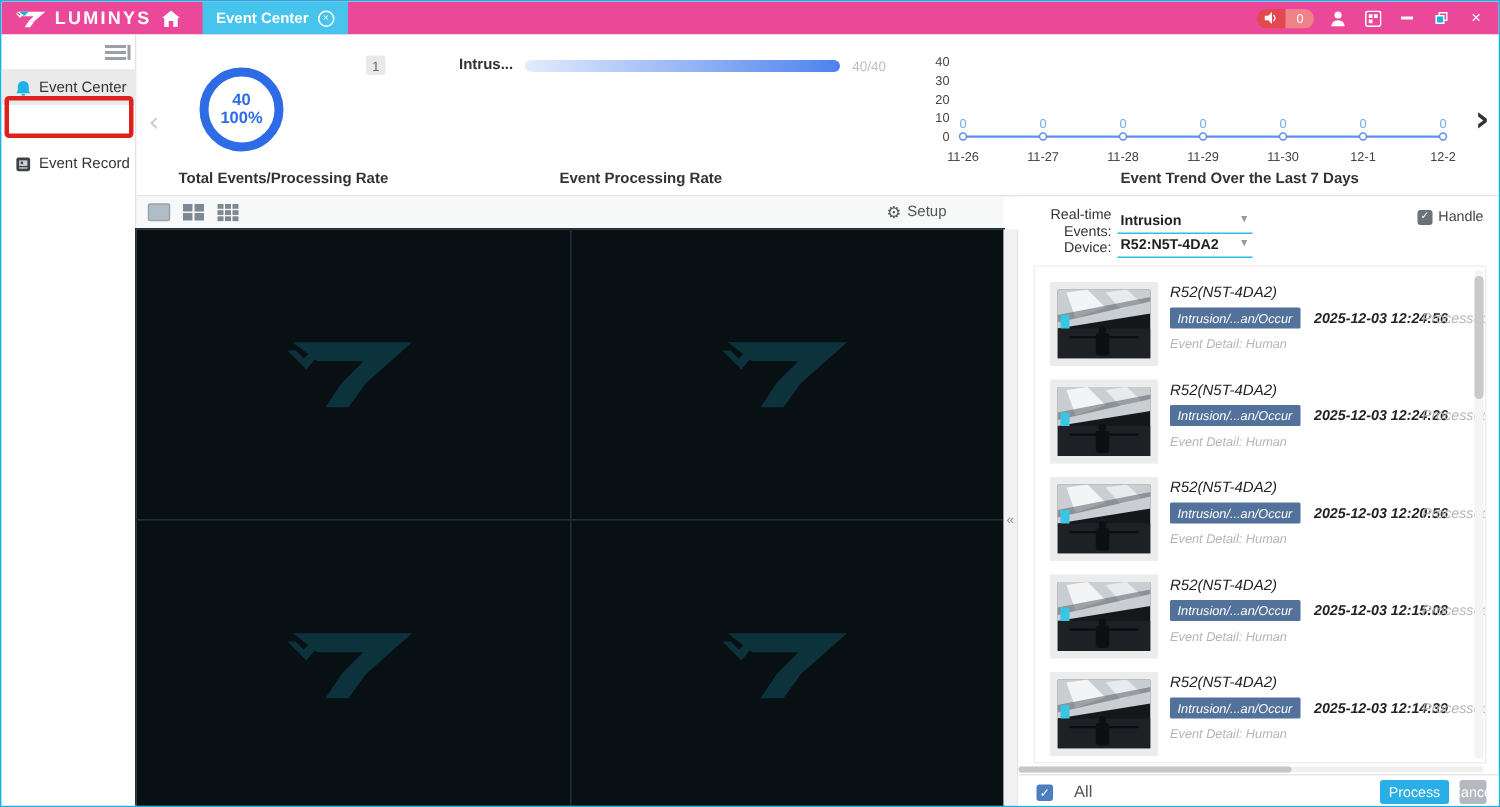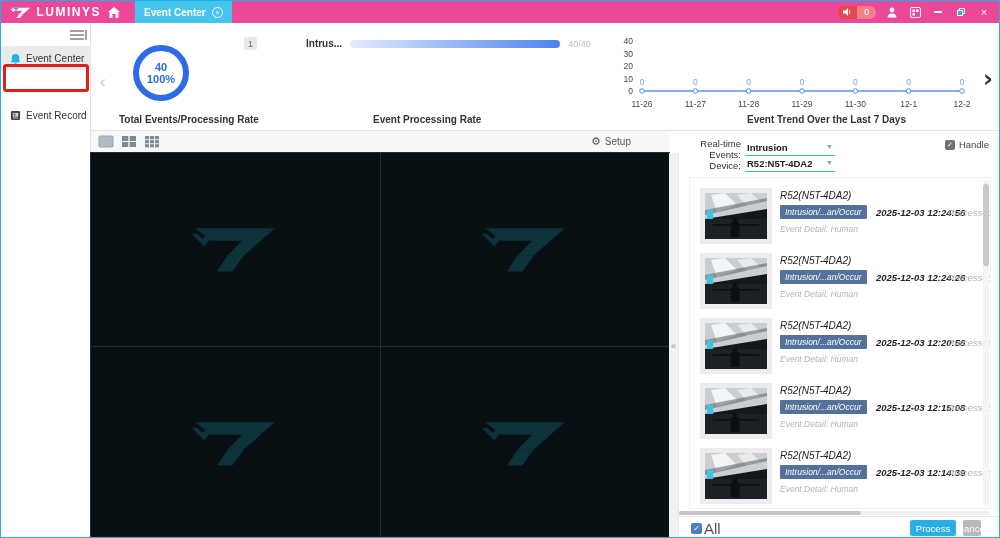--- a/index.html
+++ b/index.html
@@ -77,24 +77,24 @@
   .ev-badge { position:absolute; left:80px; top:17px; background:#52719b; color:#fff; font-size:8.5px; padding:2px 5px; border-radius:1px; white-space:nowrap; }
   .ev-time { position:absolute; left:176px; top:19px; font-size:9.5px; font-weight:bold; color:#222; white-space:nowrap; }
   .ev-status { position:absolute; left:248px; top:19px; font-size:9.5px; color:#b3b3b3; }
   .ev-detail { position:absolute; left:80px; top:36px; font-size:8.5px; color:#b5b5b5; }
   .vscroll { position:absolute; right:1px; top:2px; width:6px; height:326px; background:#f4f4f4; border-radius:3px; }
   .vscroll .thumb { position:absolute; left:0; top:4px; width:6px; height:82px; background:#c9c9c9; border-radius:3px; cursor:pointer; }
   .hscroll { position:absolute; left:0px; top:380px; width:310px; height:4px; background:#f0f0f0; }
   .hscroll .thumb { position:absolute; left:0; top:0; height:4px; width:182px; background:#c6c6c6; border-radius:2px; cursor:pointer; }
   .bottom-bar { position:absolute; left:0; top:385px; width:322px; height:23px; border-top:1px solid #e6e6e6; background:#fff; display:flex; align-items:center; }
   .chk { width:11px; height:11px; margin-left:12px; background:#4d7fc0; border-radius:2px; color:#fff; font-size:8px; line-height:11px; text-align:center; cursor:pointer; }
-  .chk-label { margin-left:2px; font-size:15px; color:#555; }
+  .chk-label { margin-left:14px; font-size:11px; color:#555; }
   .btn { height:16px; border-radius:2px; color:#fff; font-size:9.5px; display:flex; align-items:center; justify-content:center; cursor:pointer; }
   .btn.process { margin-left:auto; width:46px; background:#29aee6; }
-  .btn.cancel { margin-left:7px; margin-right:20px; width:18px; background:#b4b9bf; }
+  .btn.cancel { margin-left:7px; margin-right:10px; width:18px; background:#b4b9bf; }
 </style>
 </head>
 <body>
 
 <div id="app">
 
   <div class="header">
     <div class="brand">
       <svg width="22" height="13" viewBox="0 0 100 60">
         <polygon points="6,8 94,8 60,38 42,38 58,22 24,22" fill="#fff"></polygon>
@@ -159,21 +159,21 @@
         <i></i>
         <i class="v"></i>
       </div>
     <div class="side-item active" style="top:23px;">
       <svg width="11" height="11" viewBox="0 0 12 12">
         <path d="M6,1 a4,4 0 0 1 4,4 v3 l1,2 h-10 l1,-2 v-3 a4,4 0 0 1 4,-4 z" fill="#1db2e4"></path>
         <rect x="4.7" y="10.4" width="2.6" height="1.4" rx="0.7" fill="#1db2e4"></rect>
       </svg>
       <span>Event Center</span>
     </div>
-    <div class="side-item" style="top:74px;align-items:flex-end;">
+    <div class="side-item" style="top:74px;">
       <svg width="11" height="11" viewBox="0 0 12 12">
         <rect x="1" y="1" width="10" height="10" rx="1.5" fill="#3c4248"></rect>
         <rect x="3" y="3.2" width="6" height="4" fill="#cfd4d8"></rect>
         <circle cx="5" cy="5" r="1" fill="#3c4248"></circle>
         <rect x="3" y="8.2" width="6" height="1" fill="#cfd4d8"></rect>
       </svg>
       <span>Event Record</span>
     </div>
     <div class="annotation"></div>
   </div>

